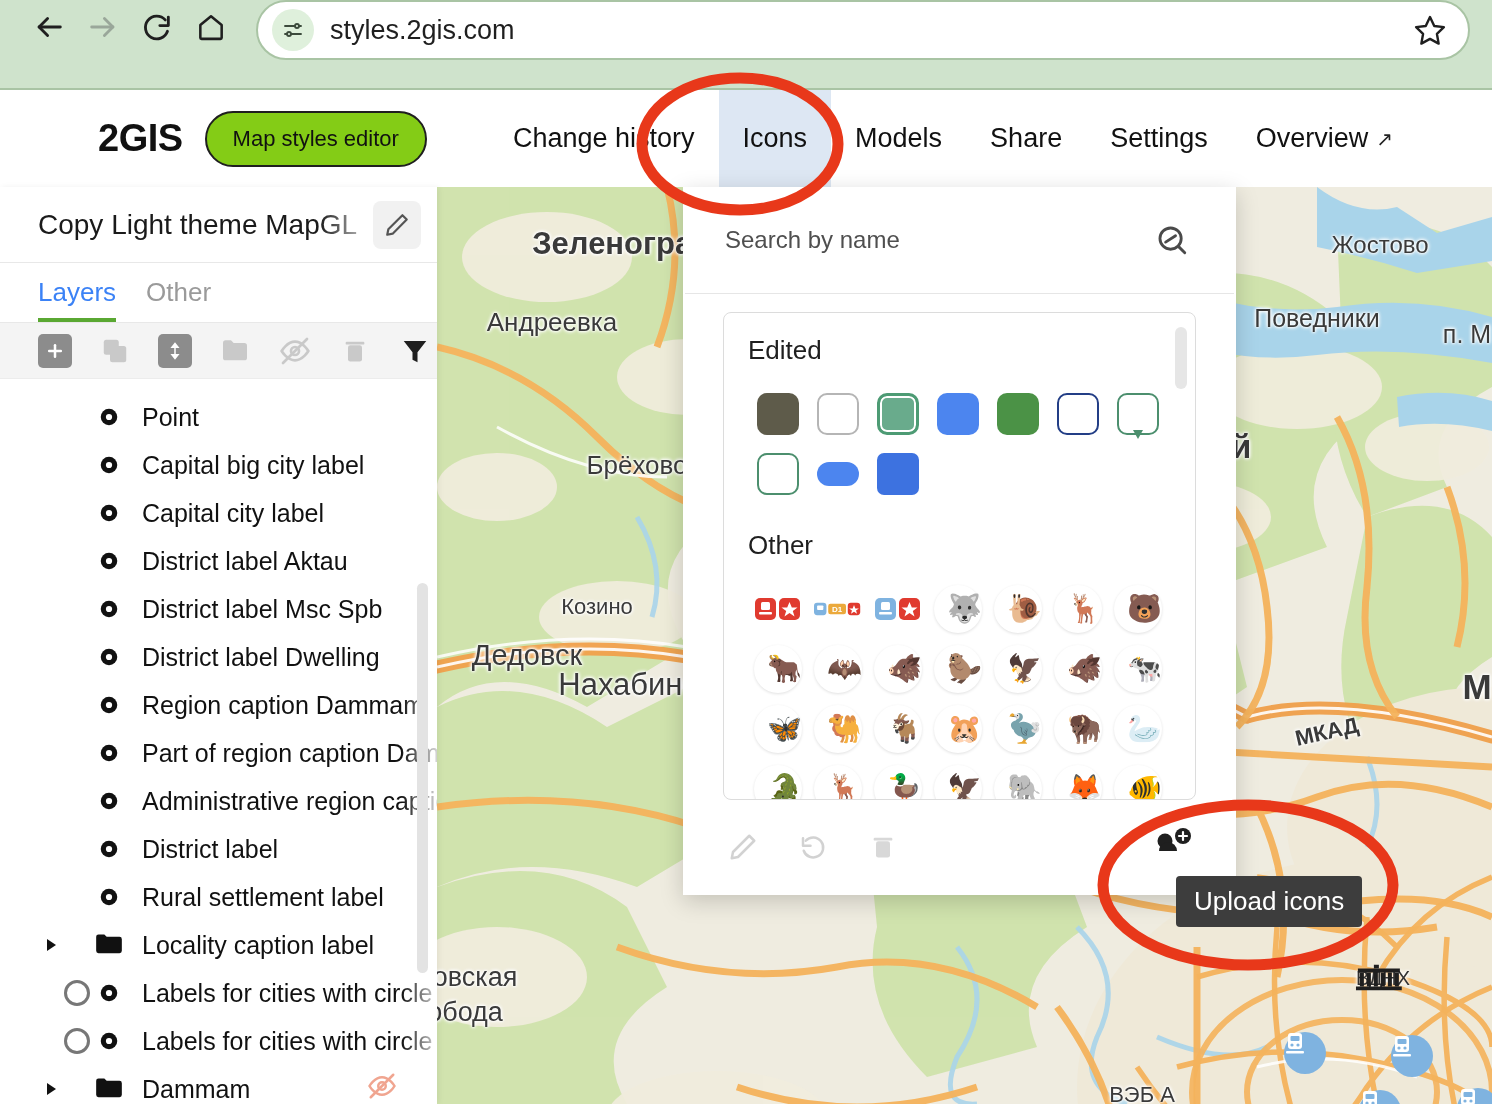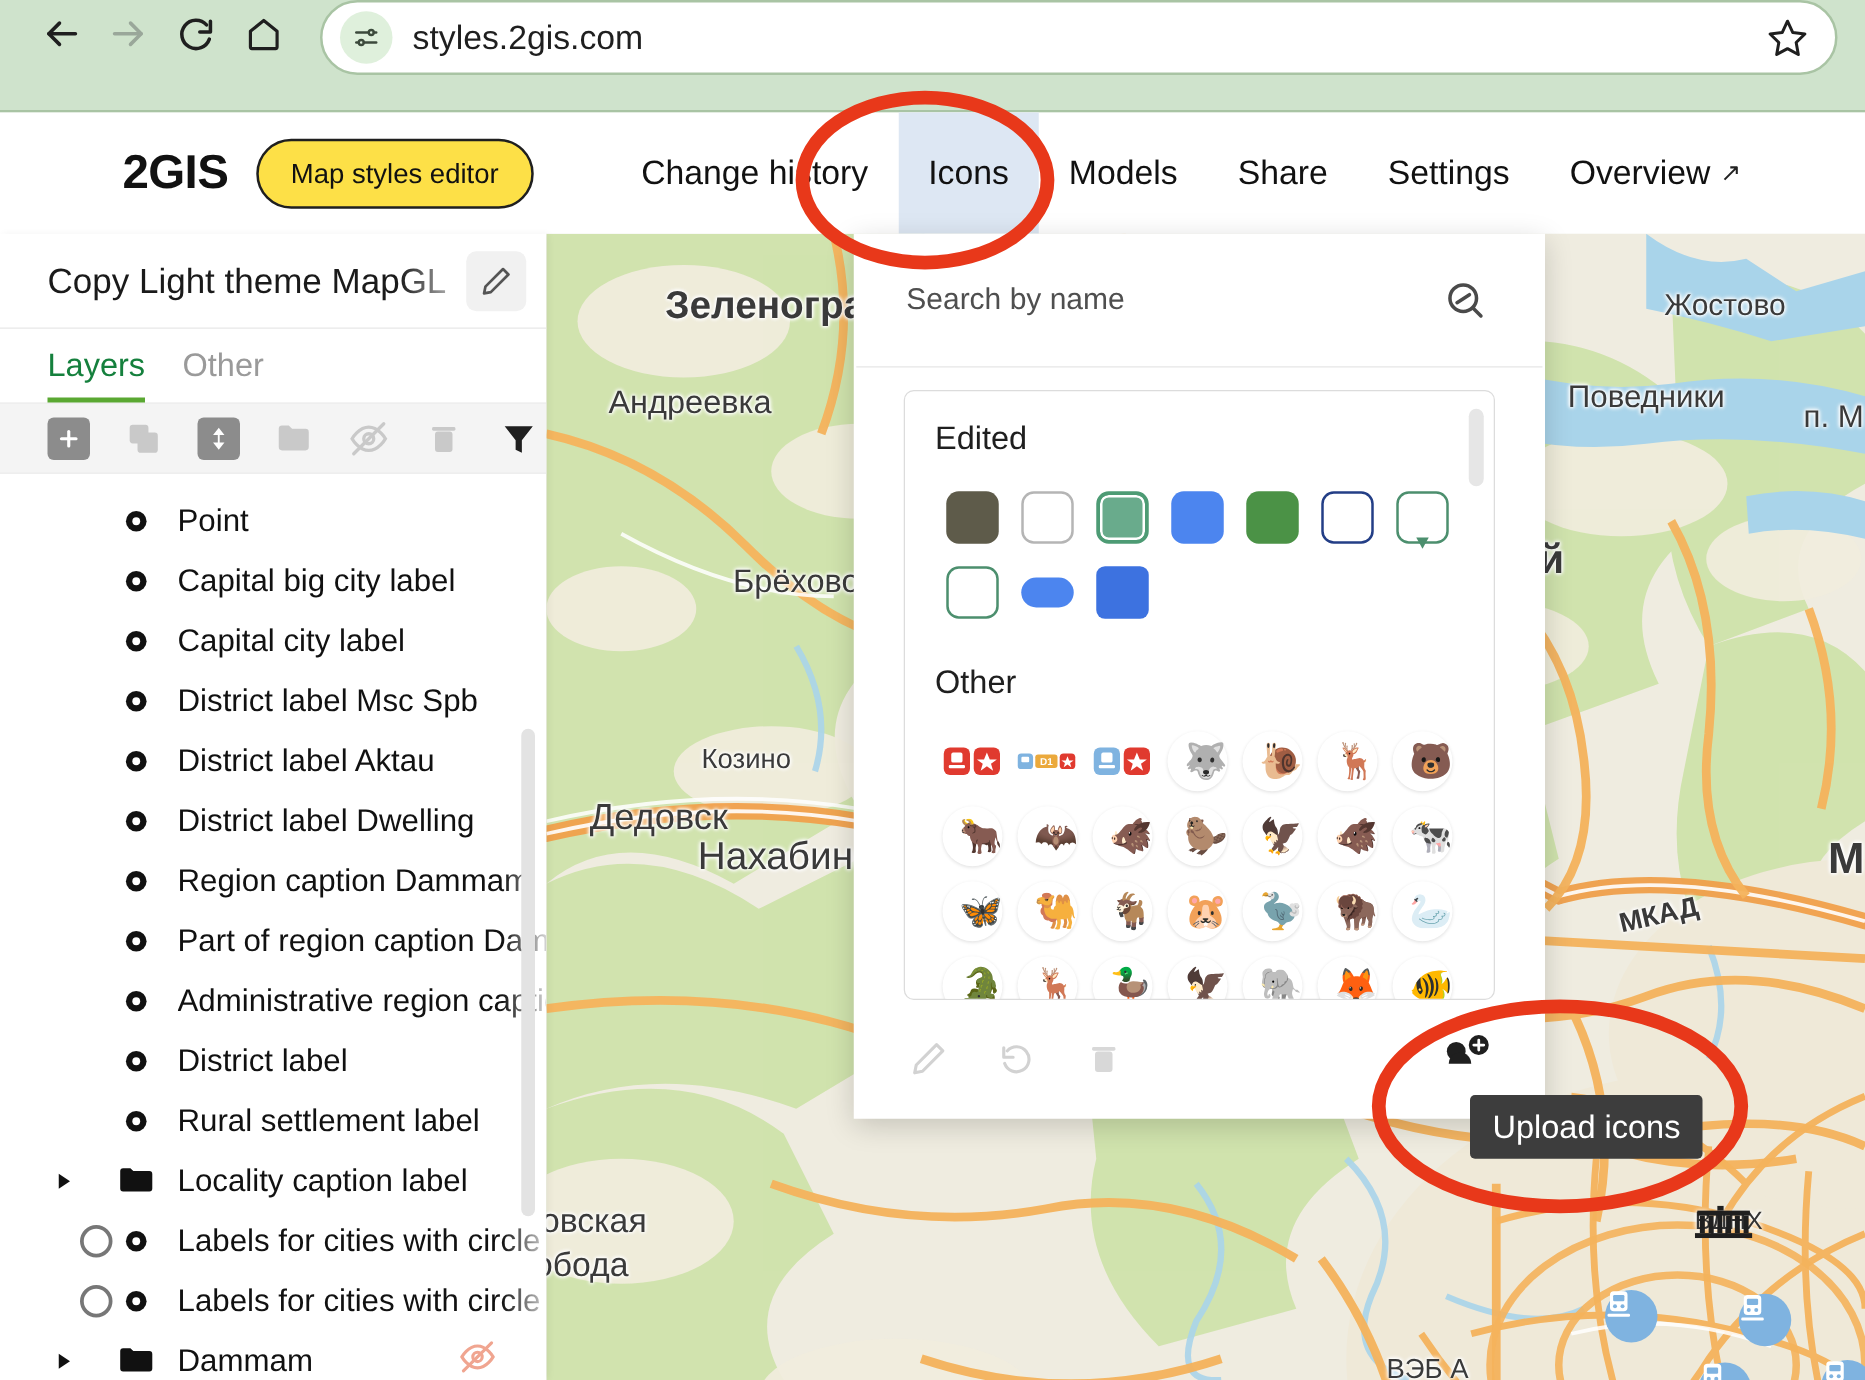--- a/index.html
+++ b/index.html
@@ -41,21 +41,21 @@
     position: absolute; left: 0; top: 90px; width: 1492px; height: 97px;
     background: #ffffff; display: flex; align-items: stretch;
   }
   .brand {
     font-size: 38px; font-weight: 700; letter-spacing: -0.5px; color: #111;
     display: flex; align-items: center; padding-left: 98px;
   }
   .styles-editor-btn {
     margin-left: 22px; align-self: center;
     border: 2px solid #1f1f1f; border-radius: 30px;
-    padding: 13px 26px; font-size: 22px; color: #111; background: #fde047;
+    padding: 13px 26px; font-size: 22px; color: #111; background: #84cc16;
     white-space: nowrap;
   }
   .nav-tabs { display: flex; align-items: stretch; margin-left: 62px; }
   .nav-tab {
     display: flex; align-items: center; padding: 0 24px;
     font-size: 27px; color: #111; white-space: nowrap;
   }
   .nav-tab.active { background: #dde7f3; }
   .nav-tab .ext-arrow { font-size: 20px; margin-left: 8px; color: #222; }
 
@@ -80,21 +80,21 @@
     display: flex; align-items: center; justify-content: center; flex: 0 0 auto;
   }
   .tabs-row {
     height: 60px; display: flex; align-items: flex-end;
     padding-left: 38px; border-bottom: 1px solid #e8e8e8; gap: 30px;
   }
   .side-tab {
     font-size: 26px; color: #9a9a9a; padding-bottom: 10px;
     border-bottom: 4px solid transparent;
   }
-  .side-tab.active { color: #15803d; border-bottom-color: #5aa832; text-align: center; }
+  .side-tab.active { color: #3b82f6; border-bottom-color: #5aa832; text-align: center; }
 
   .tool-strip {
     height: 56px; background: #f4f4f4; display: flex; align-items: center;
     padding-left: 38px; gap: 26px; border-bottom: 1px solid #ececec;
   }
   .tool-btn { width: 34px; height: 34px; display: flex; align-items: center; justify-content: center; }
   .tool-btn.enabled { background: #8c8c8c; border-radius: 5px; }
 
   .layers-list { position: relative; padding-top: 14px; }
   .layer-row {
@@ -577,32 +577,32 @@
         </div>
       <div class="layer-row">
           <span class="twisty-spacer"></span>
           <span class="ring-spacer"></span>
           <span class="layer-icon">
             <svg width="22" height="22" viewBox="0 0 24 24">
               <circle cx="12" cy="12" r="9" fill="#111"></circle>
               <circle cx="12" cy="12" r="3.4" fill="#fff"></circle>
             </svg>
           </span>
+          <span class="layer-label">District label Aktau</span>
+        </div>
+      <div class="layer-row">
+          <span class="twisty-spacer"></span>
+          <span class="ring-spacer"></span>
+          <span class="layer-icon">
+            <svg width="22" height="22" viewBox="0 0 24 24">
+              <circle cx="12" cy="12" r="9" fill="#111"></circle>
+              <circle cx="12" cy="12" r="3.4" fill="#fff"></circle>
+            </svg>
+          </span>
           <span class="layer-label">District label Msc Spb</span>
-        </div>
-      <div class="layer-row">
-          <span class="twisty-spacer"></span>
-          <span class="ring-spacer"></span>
-          <span class="layer-icon">
-            <svg width="22" height="22" viewBox="0 0 24 24">
-              <circle cx="12" cy="12" r="9" fill="#111"></circle>
-              <circle cx="12" cy="12" r="3.4" fill="#fff"></circle>
-            </svg>
-          </span>
-          <span class="layer-label">District label Aktau</span>
         </div>
       <div class="layer-row">
           <span class="twisty-spacer"></span>
           <span class="ring-spacer"></span>
           <span class="layer-icon">
             <svg width="22" height="22" viewBox="0 0 24 24">
               <circle cx="12" cy="12" r="9" fill="#111"></circle>
               <circle cx="12" cy="12" r="3.4" fill="#fff"></circle>
             </svg>
           </span>

